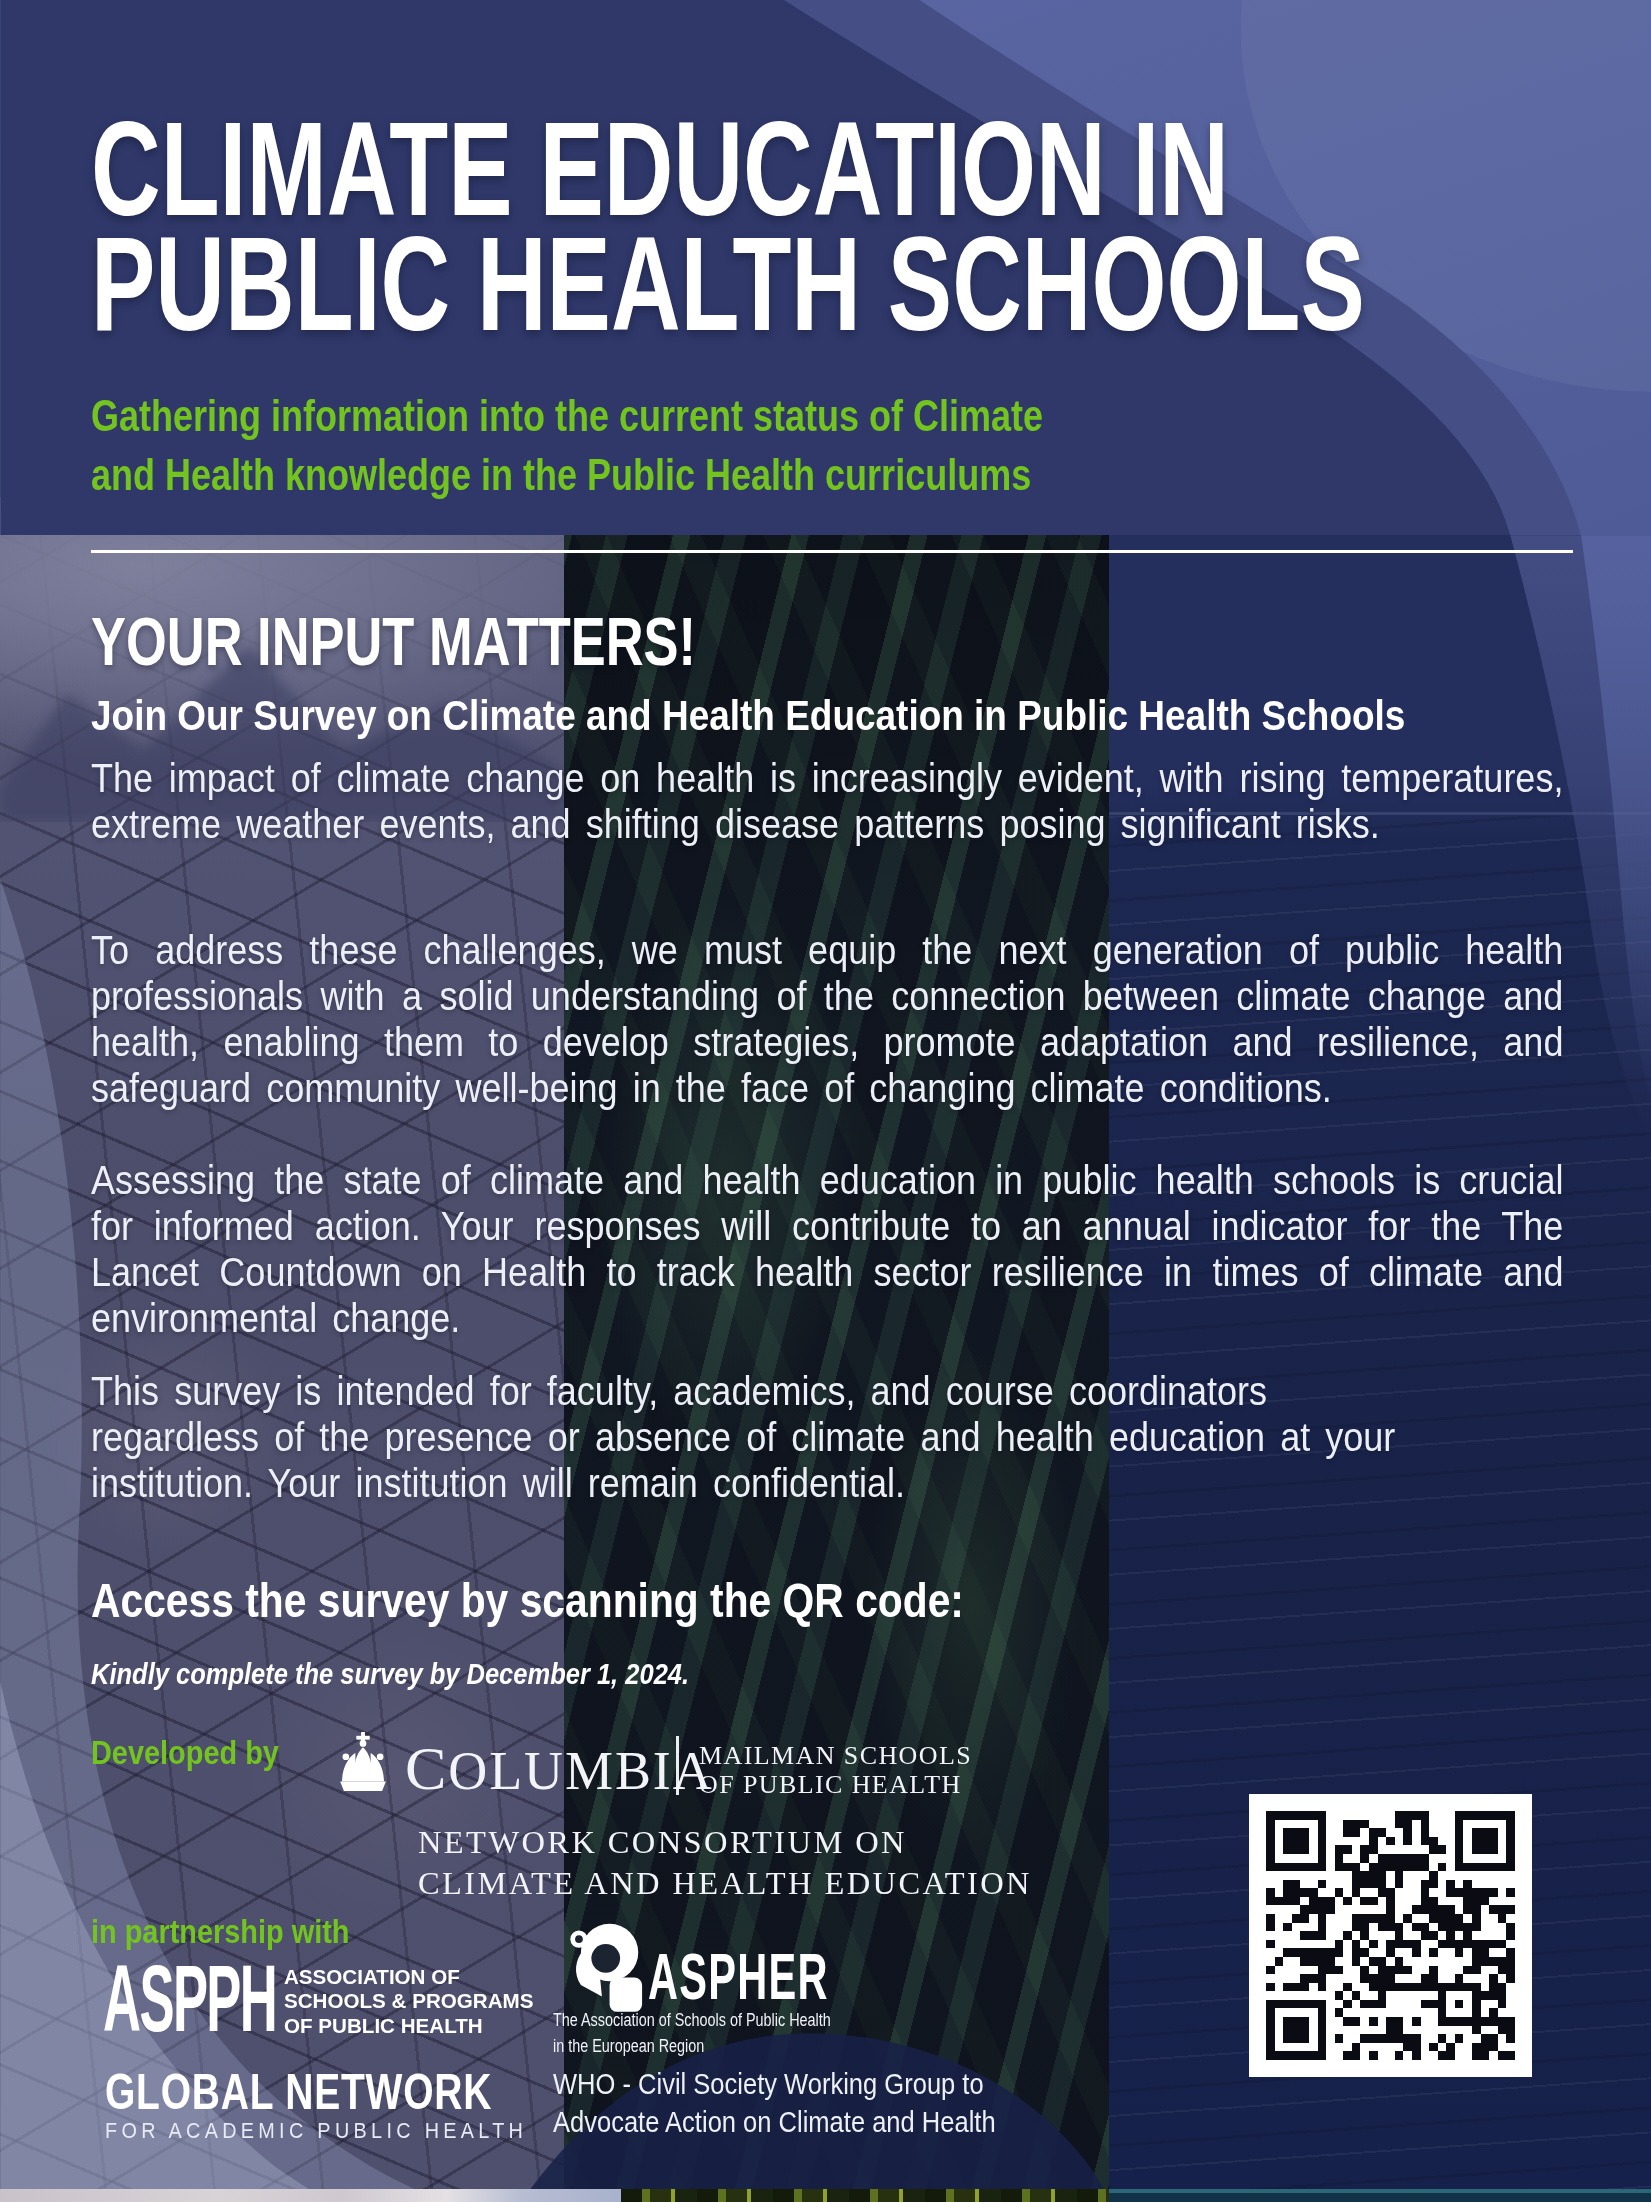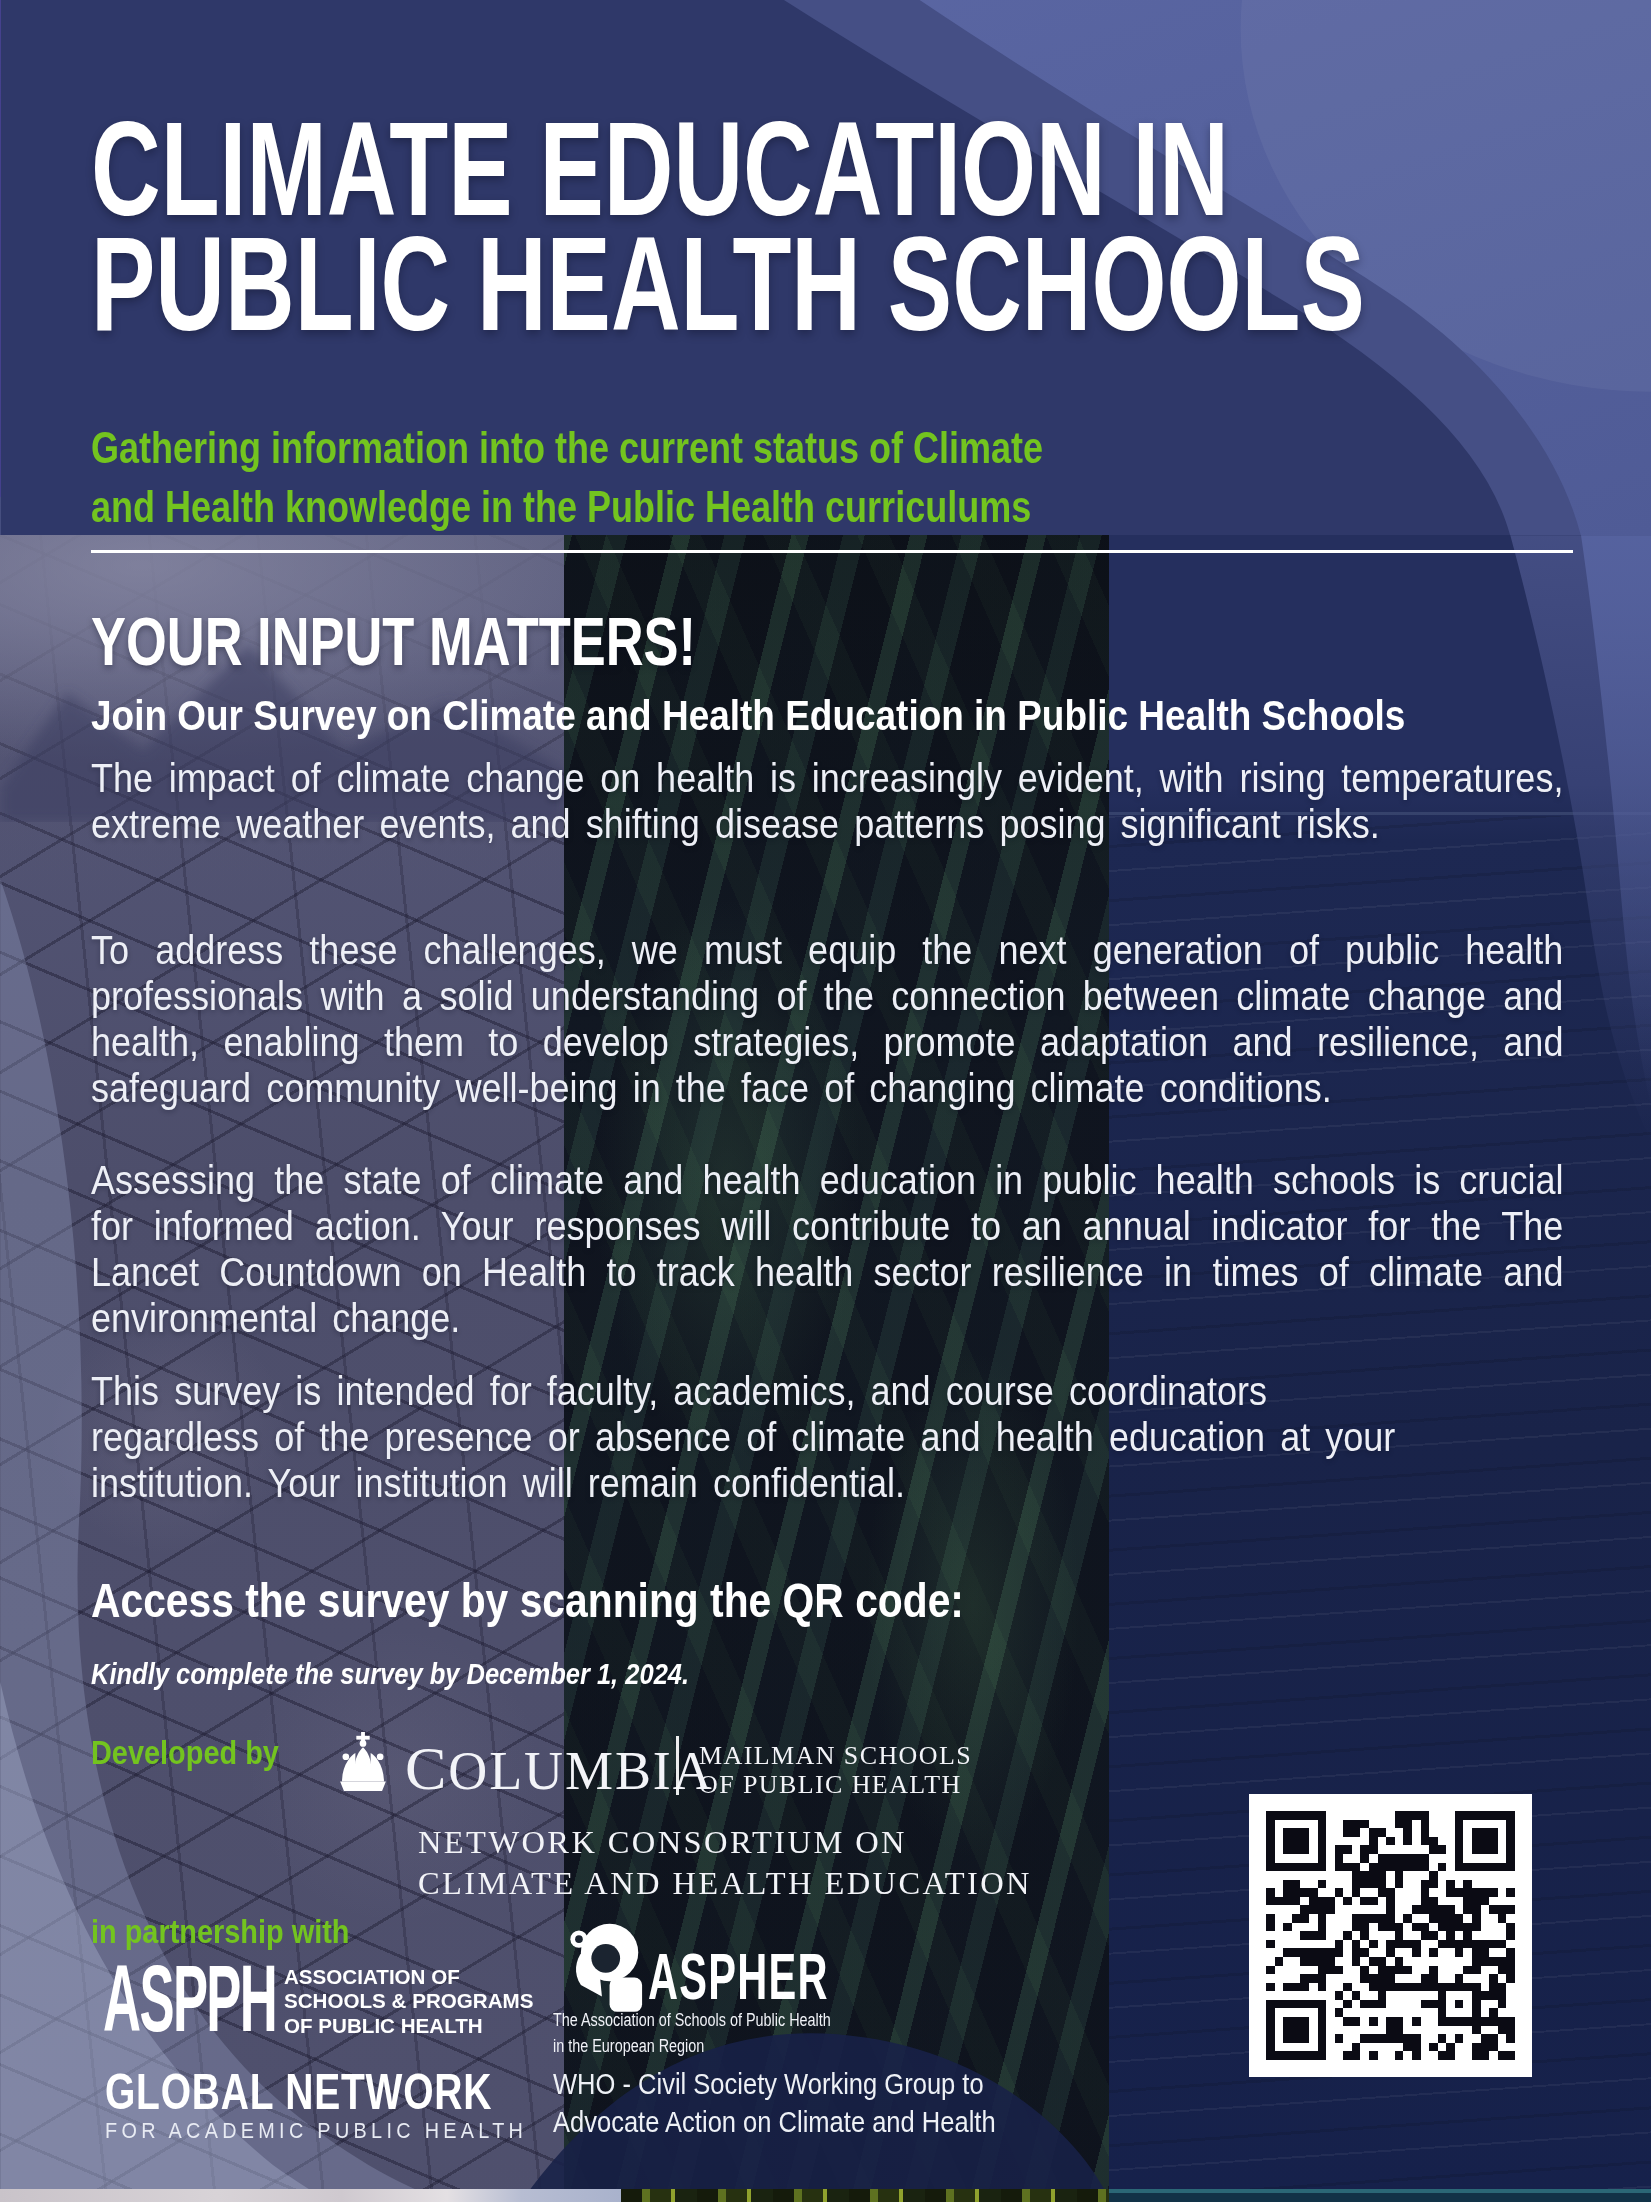--- a/index.html
+++ b/index.html
@@ -1,18 +1,18 @@
 <!DOCTYPE html>
 <html><head>
 <meta charset="utf-8">
 <style>
   html,body{margin:0;padding:0;background:#1a2142;}
   .poster{
     position:relative;width:1652px;height:2202px;overflow:hidden;
-    background:#6d28d9;font-family:"Liberation Sans",sans-serif;
+    background:#14532d;font-family:"Liberation Sans",sans-serif;
   }
   
   .strip{position:absolute;top:497px;bottom:0;}
   .strip-earth{
     left:0;width:564px;
     background:
       radial-gradient(ellipse 726px 287px at 25% 4%, rgba(160,160,185,.5), rgba(160,160,185,0) 70%),
       linear-gradient(180deg, rgba(95,97,128,.85) 0 115px, rgba(84,84,112,.35) 249px, rgba(0,0,0,0) 401px),
       repeating-linear-gradient(23deg, rgba(0,0,0,0) 0 61px, rgba(28,26,48,.45) 61px 64px),
       repeating-linear-gradient(-31deg, rgba(0,0,0,0) 0 81px, rgba(25,24,44,.40) 81px 84px),
@@ -50,21 +50,21 @@
   .cx64{transform:scaleX(.64);}
   .cx72{transform:scaleX(.72);}
   .cx76{transform:scaleX(.76);}
   .cx78{transform:scaleX(.78);}
   .cx80{transform:scaleX(.80);}
   .cx85{transform:scaleX(.85);}
   .cx88{transform:scaleX(.88);}
   .cx90{transform:scaleX(.90);}
   .title{left:91px;top:111px;color:#ffffff;font-weight:700;font-size:134px;line-height:115px;
     text-shadow:0 3.8px 9.6px rgba(10,12,30,.35);}
-  .subtitle{left:91px;top:386px;color:#73c41f;font-weight:700;font-size:45px;line-height:59px;margin-top:32px;}
+  .subtitle{left:91px;top:386px;color:#73c41f;font-weight:700;font-size:45px;line-height:59px;}
   .rule{left:91px;top:550px;width:1482px;height:2.9px;background:#ffffff;}
   .h2{left:91px;top:605px;color:#ffffff;font-weight:700;font-size:69px;line-height:73px;
     text-shadow:0 2.9px 7.6px rgba(10,12,30,.35);}
   .h3{left:91px;top:692px;color:#ffffff;font-weight:700;font-size:42px;line-height:48px;}
   .para{left:91px;color:#edeff6;font-size:40px;line-height:46px;word-spacing:5.7px;
     text-align:justify;width:1636px;transform:scaleX(.9);transform-origin:0 0;
     text-shadow:0 1.9px 5.7px rgba(10,12,30,.30);margin:0;}
   .p1{top:755px;} .p2{top:927px;} .p3{top:1157px;}
   .p4{top:1368px;text-align:left;width:1510px;}
   .cta{left:91px;top:1573px;color:#ffffff;font-weight:700;font-size:48px;}

